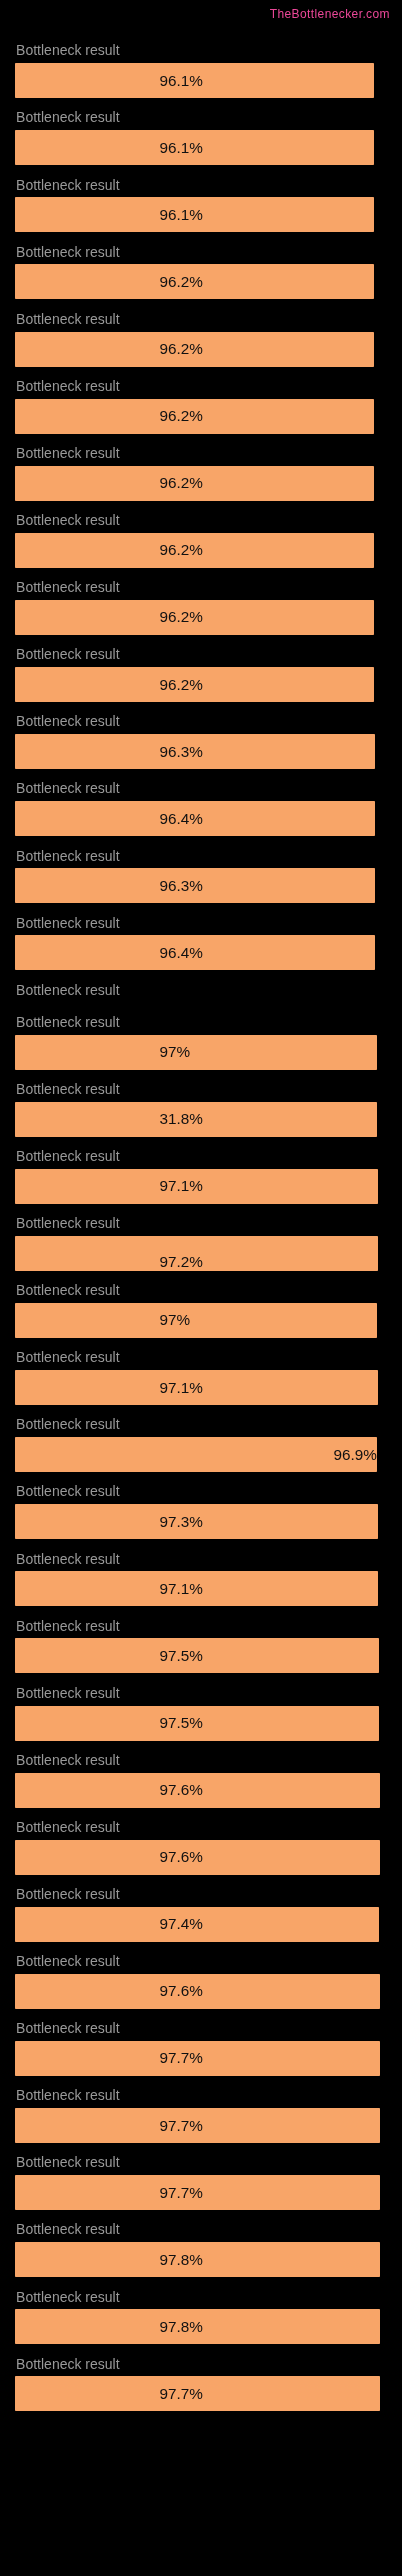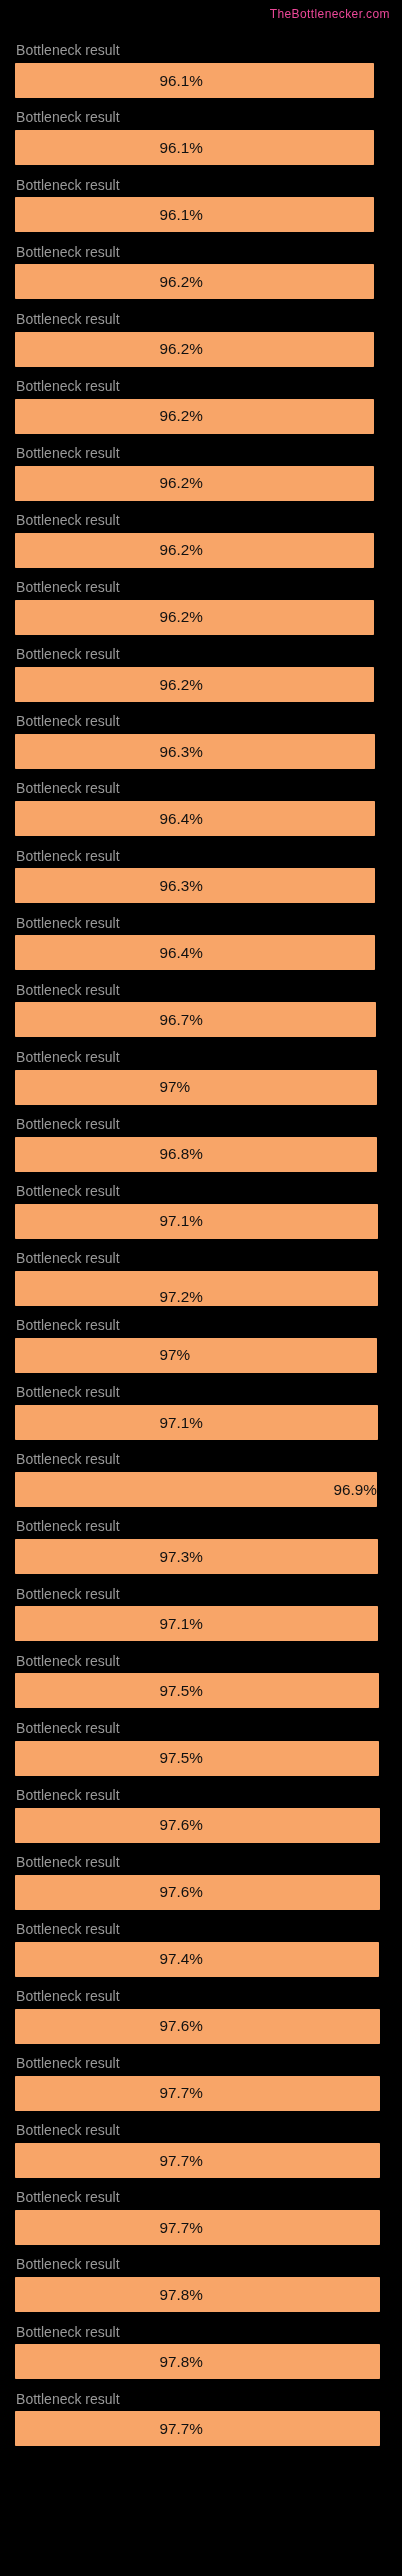--- a/index.html
+++ b/index.html
@@ -170,39 +170,34 @@
     <div class="row-block">
       <div class="row-label">Bottleneck result</div>
       <div class="bar-wrap">
         <div class="bar-fill" style="width: 96.4%;">
           <span class="bar-value">96.4%</span>
         </div>
       </div>
     </div>
     <div class="row-block">
       <div class="row-label">Bottleneck result</div>
-      <div class="bar-wrap">
-        <div class="bar-fill" style="width: 96.7%;">
-          <span class="bar-value">96.7%</span>
-        </div>
-      </div>
     </div>
     <div class="row-block">
       <div class="row-label">Bottleneck result</div>
       <div class="bar-wrap">
         <div class="bar-fill" style="width: 97%;">
           <span class="bar-value">97%</span>
         </div>
       </div>
     </div>
     <div class="row-block">
       <div class="row-label">Bottleneck result</div>
       <div class="bar-wrap">
         <div class="bar-fill" style="width: 96.8%;">
-          <span class="bar-value">96.8%</span>
+          <span class="bar-value">31.8%</span>
         </div>
       </div>
     </div>
     <div class="row-block">
       <div class="row-label">Bottleneck result</div>
       <div class="bar-wrap">
         <div class="bar-fill" style="width: 97.1%;">
           <span class="bar-value">97.1%</span>
         </div>
       </div>

